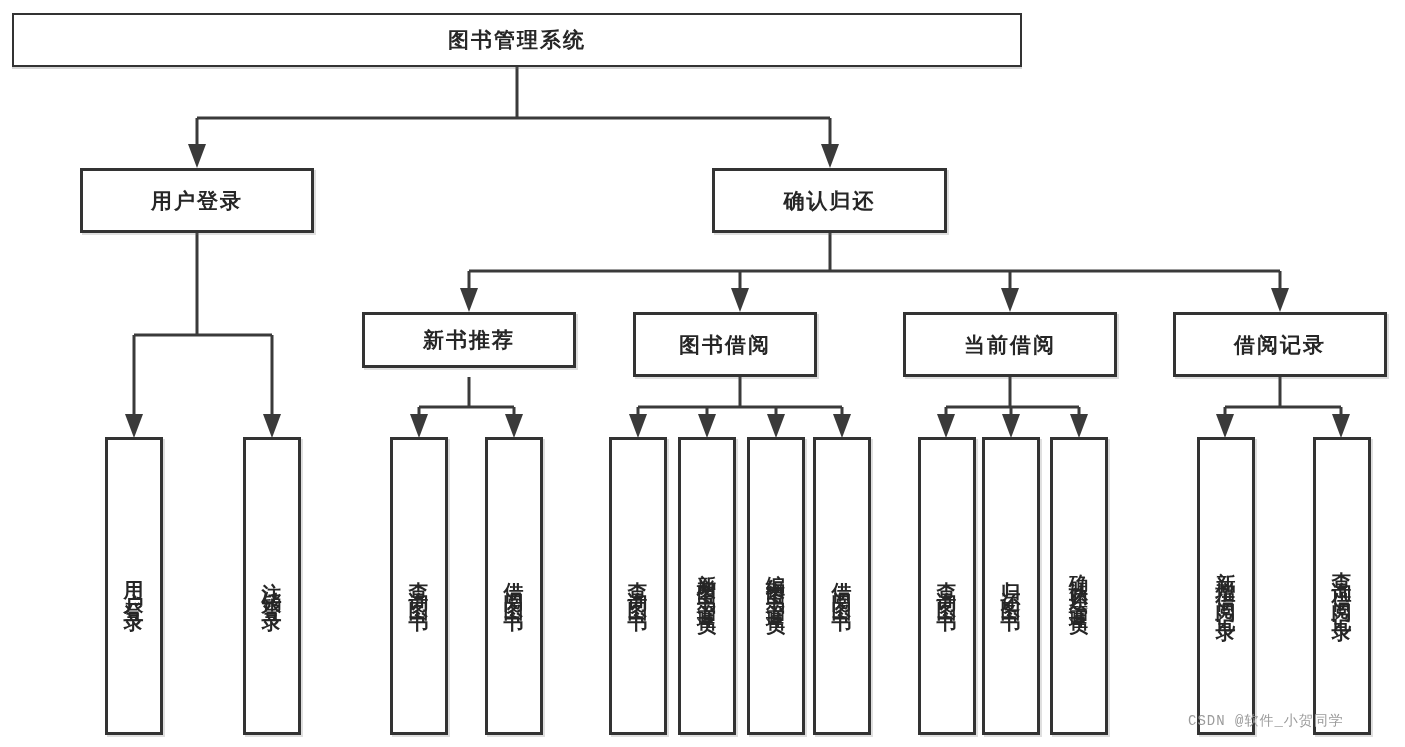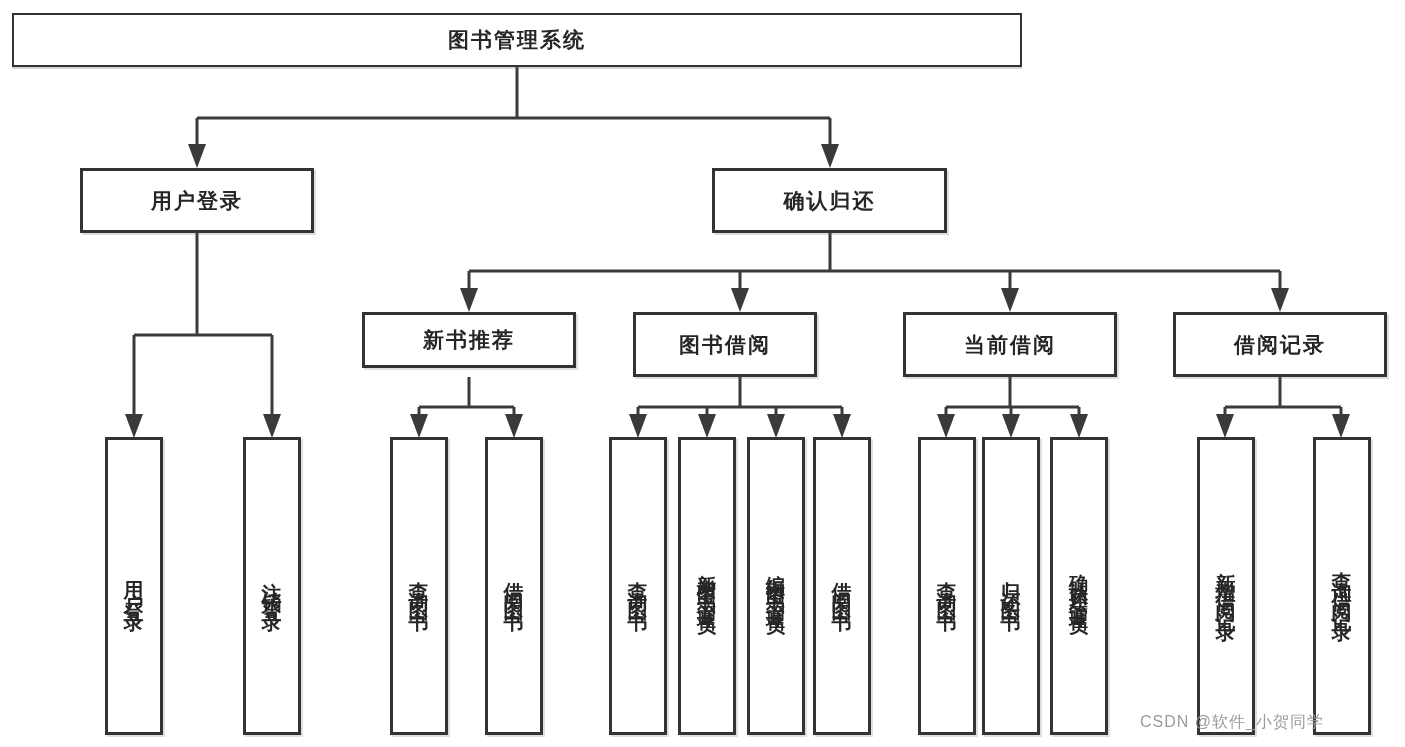--- a/index.html
+++ b/index.html
@@ -38,25 +38,26 @@
   .node.leaf span{
     writing-mode:vertical-rl;
     text-orientation:mixed;
     font-size:20px;
     letter-spacing:10px;
     line-height:1;
   }
   .node.leaf.long span{letter-spacing:6px;font-size:19px;}
   .watermark{
     position:absolute;
-    left:1140px;top:712px;
-    font-size:16px;
+    left:1188px;top:712px;
+    font-size:14px;
     color:var(--wm);
     letter-spacing:1px;
     white-space:nowrap;
+    font-family:Liberation Mono, monospace;
   }
 </style>
 </head>
 <body>
 
 <div class="canvas">
 
   <svg class="connectors" viewBox="0 0 1405 747" xmlns="http://www.w3.org/2000/svg">
     <g stroke="#3a3a3a" stroke-width="3" fill="none">
 

